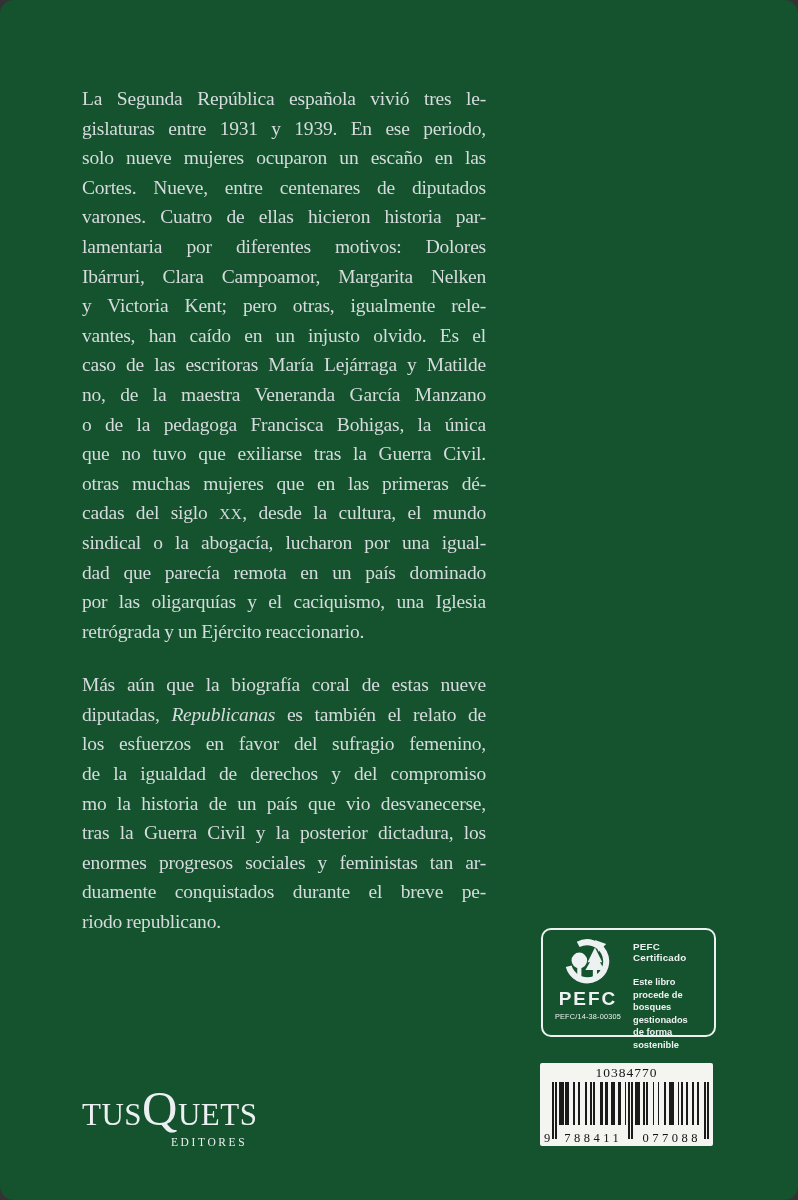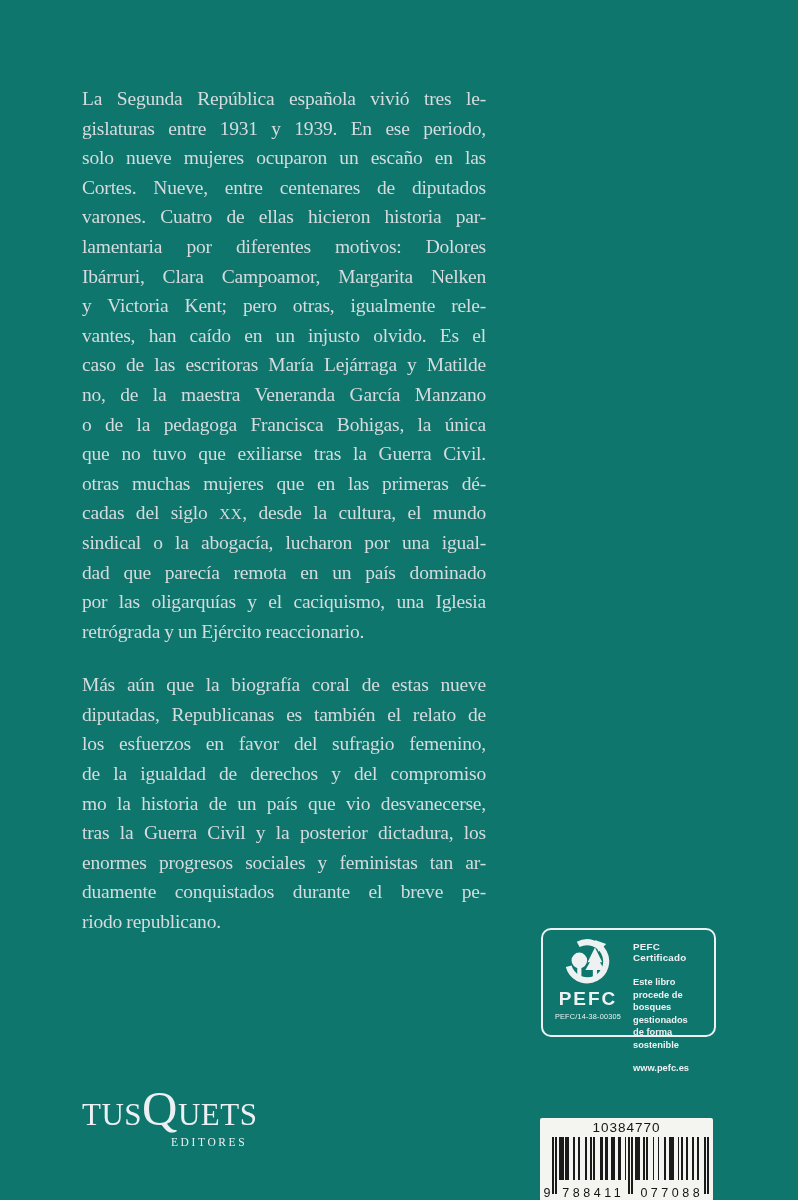--- a/index.html
+++ b/index.html
@@ -22,21 +22,21 @@
   }
   .para + .para{margin-top:24px;}
   .line{
     text-align:justify;
     text-align-last:justify;
     height:29.6px;
     overflow:visible;
     white-space:normal;
   }
   .line.last{text-align-last:left;}
-  .seg-italic{margin-top:23px;}
+  .seg-italic{font-style:italic;margin-top:23px;}
   .seg-smallcaps{
     text-transform:uppercase;
     font-size:0.78em;
     letter-spacing:0.5px;
   }
   
   .publisher{
     position:absolute;left:82px;top:1084px;
     color:#edf0f2;
   }
@@ -64,42 +64,42 @@
   .pefc-wordmark{
     font-size:19px;font-weight:bold;letter-spacing:2px;line-height:1;margin-top:1px;text-align:center;
   }
   .pefc-license{font-size:7.3px;margin-top:4px;white-space:nowrap;letter-spacing:0.2px;}
   .pefc-right{flex:1;padding-left:7px;padding-top:5px;}
   .pefc-title{font-size:9.8px;font-weight:bold;letter-spacing:0.2px;}
   .pefc-desc{margin-top:13px;font-size:9.3px;line-height:12.6px;font-weight:bold;}
   .pefc-web{margin-top:11px;font-size:9.3px;font-weight:bold;}
   
   .barcode{
-    position:absolute;left:540px;top:1118px;
+    position:absolute;left:540px;top:1063px;
     width:173px;height:83px;box-sizing:border-box;
     background:#f4f4f1;border-radius:2px;
     color:#141414;
-    font-family:Liberation Sans, sans-serif;
+    font-family:Liberation Serif, serif;
   }
   .bc-number{
     text-align:center;font-size:13.5px;line-height:19px;letter-spacing:1px;
   }
   .bc-bars{position:absolute;left:12px;top:19px;width:157px;height:57px;}
   .bc-digits{
     position:absolute;left:0;right:2px;bottom:1px;
     display:flex;align-items:flex-end;
     font-size:12.5px;line-height:14px;
   }
   .bc-first{width:14px;text-align:center;letter-spacing:0;}
   .bc-group{flex:1;text-align:center;letter-spacing:3.5px;}
 </style>
 </head>
 <body>
 
-<div class="cover" style="background: #0f766e;">
+<div class="cover" style="background: #14532d; border-radius: 14px;">
 
   <div class="body-text" style="color: rgb(214, 219, 222);">
       <div class="para">
         <div class="line"><span>La Segunda República española vivió tres le-</span></div>
         <div class="line"><span>gislaturas entre 1931 y 1939. En ese periodo,</span></div>
         <div class="line"><span>solo nueve mujeres ocuparon un escaño en las</span></div>
         <div class="line"><span>Cortes. Nueve, entre centenares de diputados</span></div>
         <div class="line"><span>varones. Cuatro de ellas hicieron historia par-</span></div>
         <div class="line"><span>lamentaria por diferentes motivos: Dolores</span></div>
         <div class="line"><span>Ibárruri, Clara Campoamor, Margarita Nelken</span></div>

